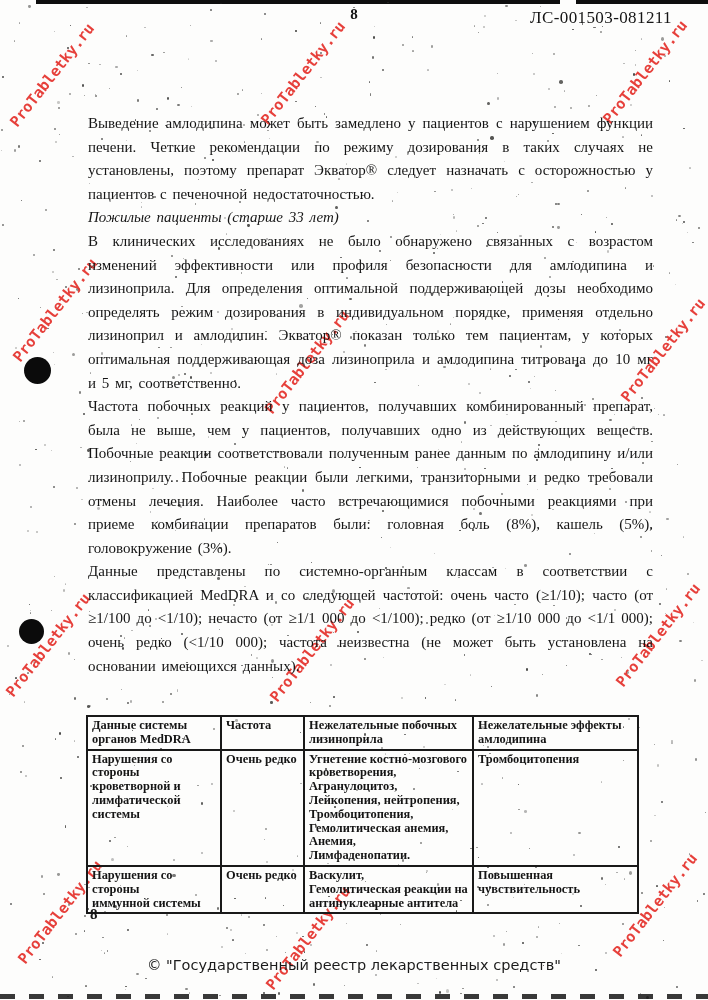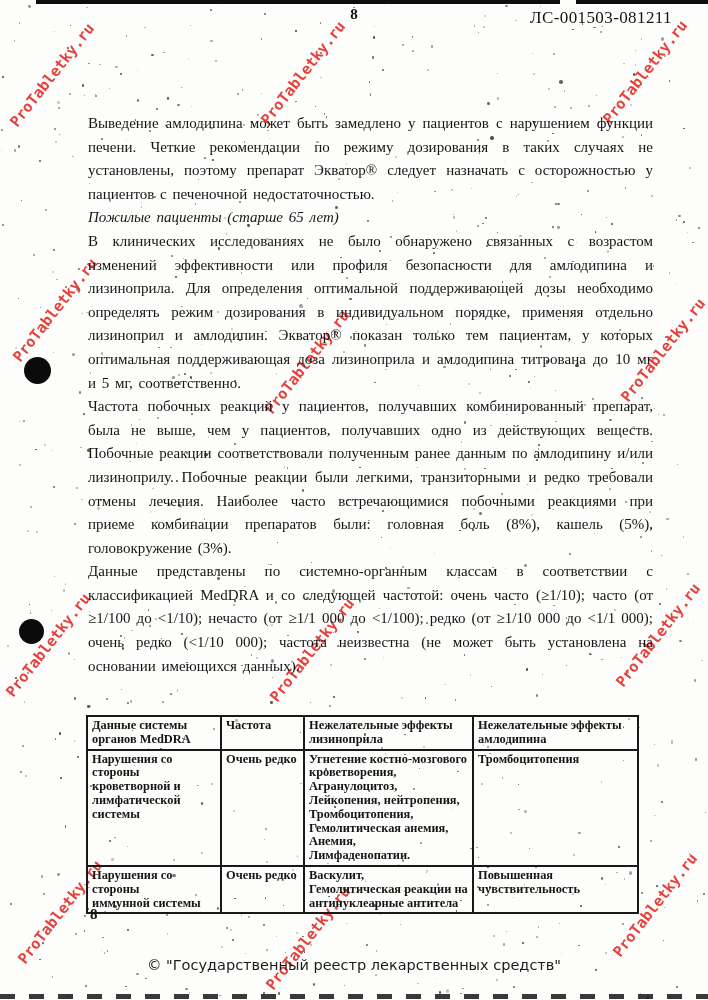--- a/index.html
+++ b/index.html
@@ -850,38 +850,38 @@
   <span class="wm" style="left: 595px; top: 626px; color: rgb(229, 49, 43);">ProTabletky.ru</span>
   <span class="wm" style="left: -3px; top: 903px; color: rgb(229, 49, 43);">ProTabletky.ru</span>
   <span class="wm" style="left: 245px; top: 929px; color: rgb(229, 49, 43);">ProTabletky.ru</span>
   <span class="wm" style="left: 592px; top: 896px; color: rgb(229, 49, 43);">ProTabletky.ru</span>
 
   <div class="pagenum-top">8</div>
   <div class="doc-code">ЛС-001503-081211</div>
 
   <div class="content">
     <p>Выведение амлодипина может быть замедлено у пациентов с нарушением функции печени. Четкие рекомендации по режиму дозирования в таких случаях не установлены, поэтому препарат Экватор® следует назначать с осторожностью у пациентов с печеночной недостаточностью.</p>
-    <p class="h-ital">Пожилые пациенты (старше 65 лет)</p>
+    <p class="h-ital">Пожилые пациенты (старше 33 лет)</p>
     <p>В клинических исследованиях не было обнаружено связанных с возрастом изменений эффективности или профиля безопасности для амлодипина и лизиноприла. Для определения оптимальной поддерживающей дозы необходимо определять режим дозирования в индивидуальном порядке, применяя отдельно лизиноприл и амлодипин. Экватор® показан только тем пациентам, у которых оптимальная поддерживающая доза лизиноприла и амлодипина титрована до 10 мг и 5 мг, соответственно.</p>
     <p>Частота побочных реакций у пациентов, получавших комбинированный препарат, была не выше, чем у пациентов, получавших одно из действующих веществ. Побочные реакции соответствовали полученным ранее данным по амлодипину и/или лизиноприлу. Побочные реакции были легкими, транзиторными и редко требовали отмены лечения. Наиболее часто встречающимися побочными реакциями при приеме комбинации препаратов были: головная боль (8%), кашель (5%), головокружение (3%).</p>
     <p>Данные представлены по системно-органным классам в соответствии с классификацией MedDRA и со следующей частотой: очень часто (≥1/10); часто (от ≥1/100 до &lt;1/10); нечасто (от ≥1/1 000 до &lt;1/100); редко (от ≥1/10 000 до &lt;1/1 000); очень редко (&lt;1/10 000); частота неизвестна (не может быть установлена на основании имеющихся данных).</p>
   </div>
 
   <table class="doc-table">
     <colgroup>
       <col style="width:134px">
         <col style="width:83px">
         <col style="width:169px">
         <col style="width:165px">
     </colgroup>
     <tbody>
         <tr class="hdr">
       <th>Данные системы органов MedDRA</th>
       <th>Частота</th>
-      <th>Нежелательные эффекты лизиноприла</th>
+      <th>Нежелательные побочных лизиноприла</th>
       <th>Нежелательные эффекты амлодипина</th>
     </tr>
     <tr class="r1">
       <td>Нарушения со стороны
 кроветворной и
 лимфатической
 системы</td>
       <td>Очень редко</td>
       <td>Угнетение костно-мозгового
 кроветворения,

